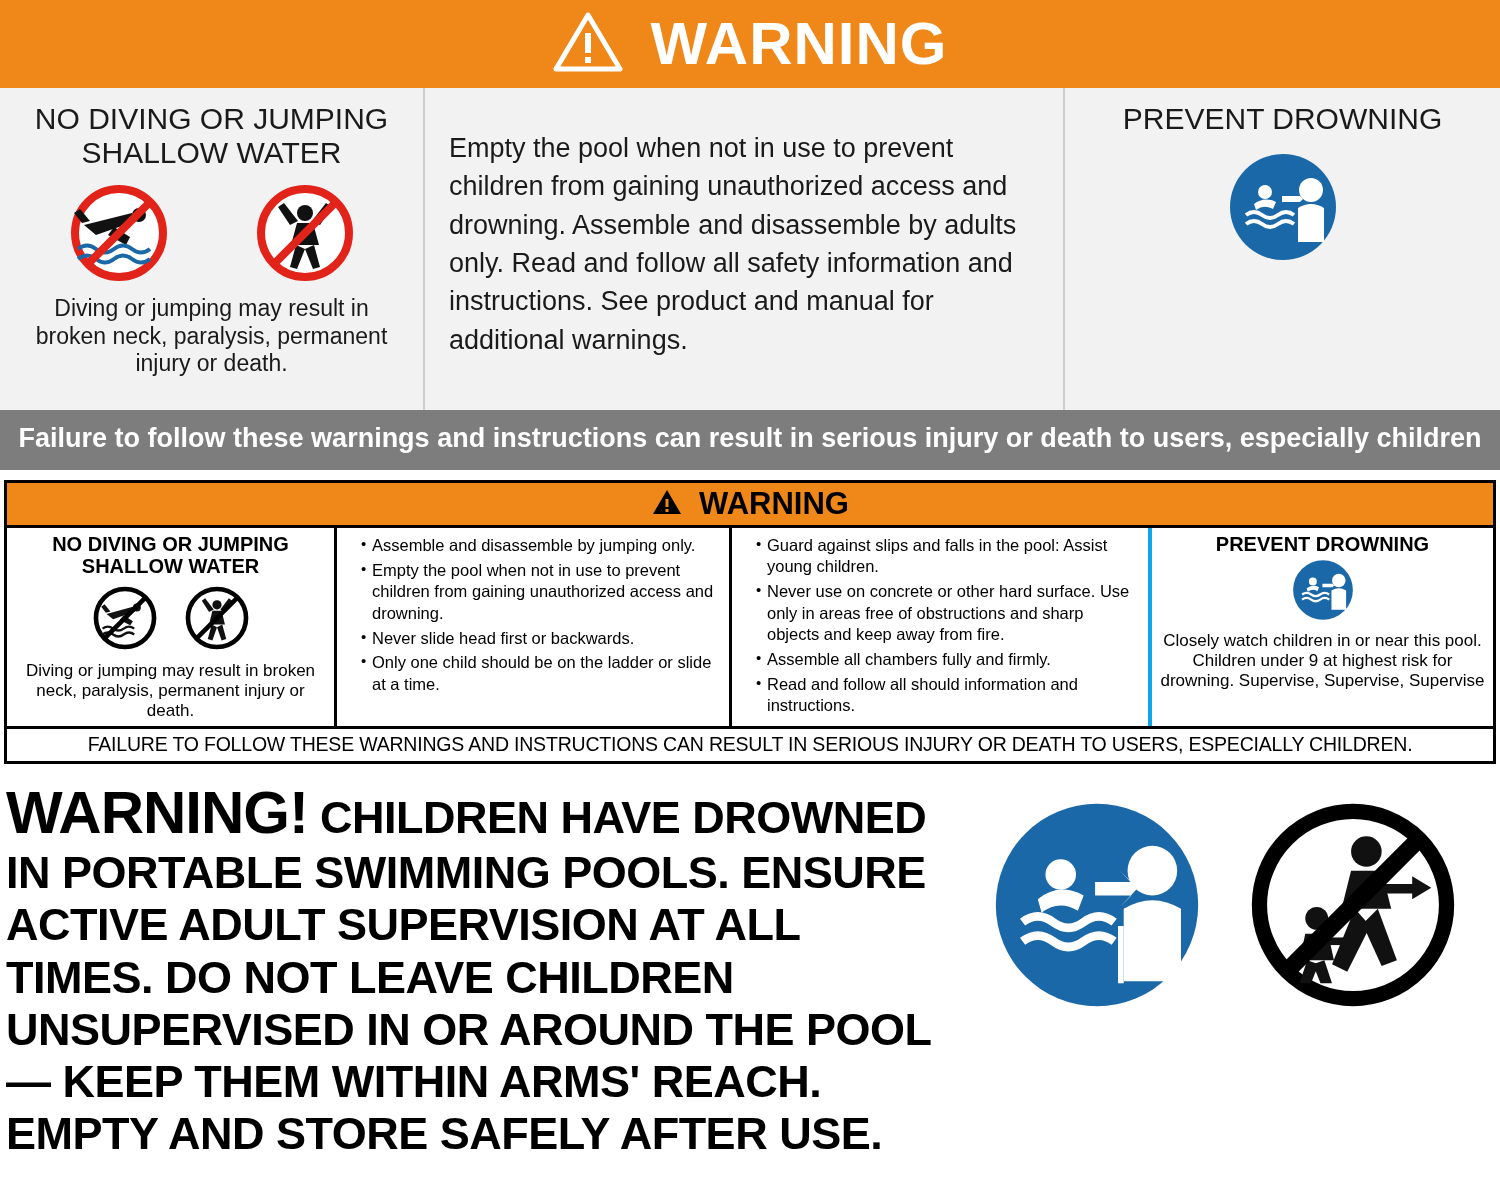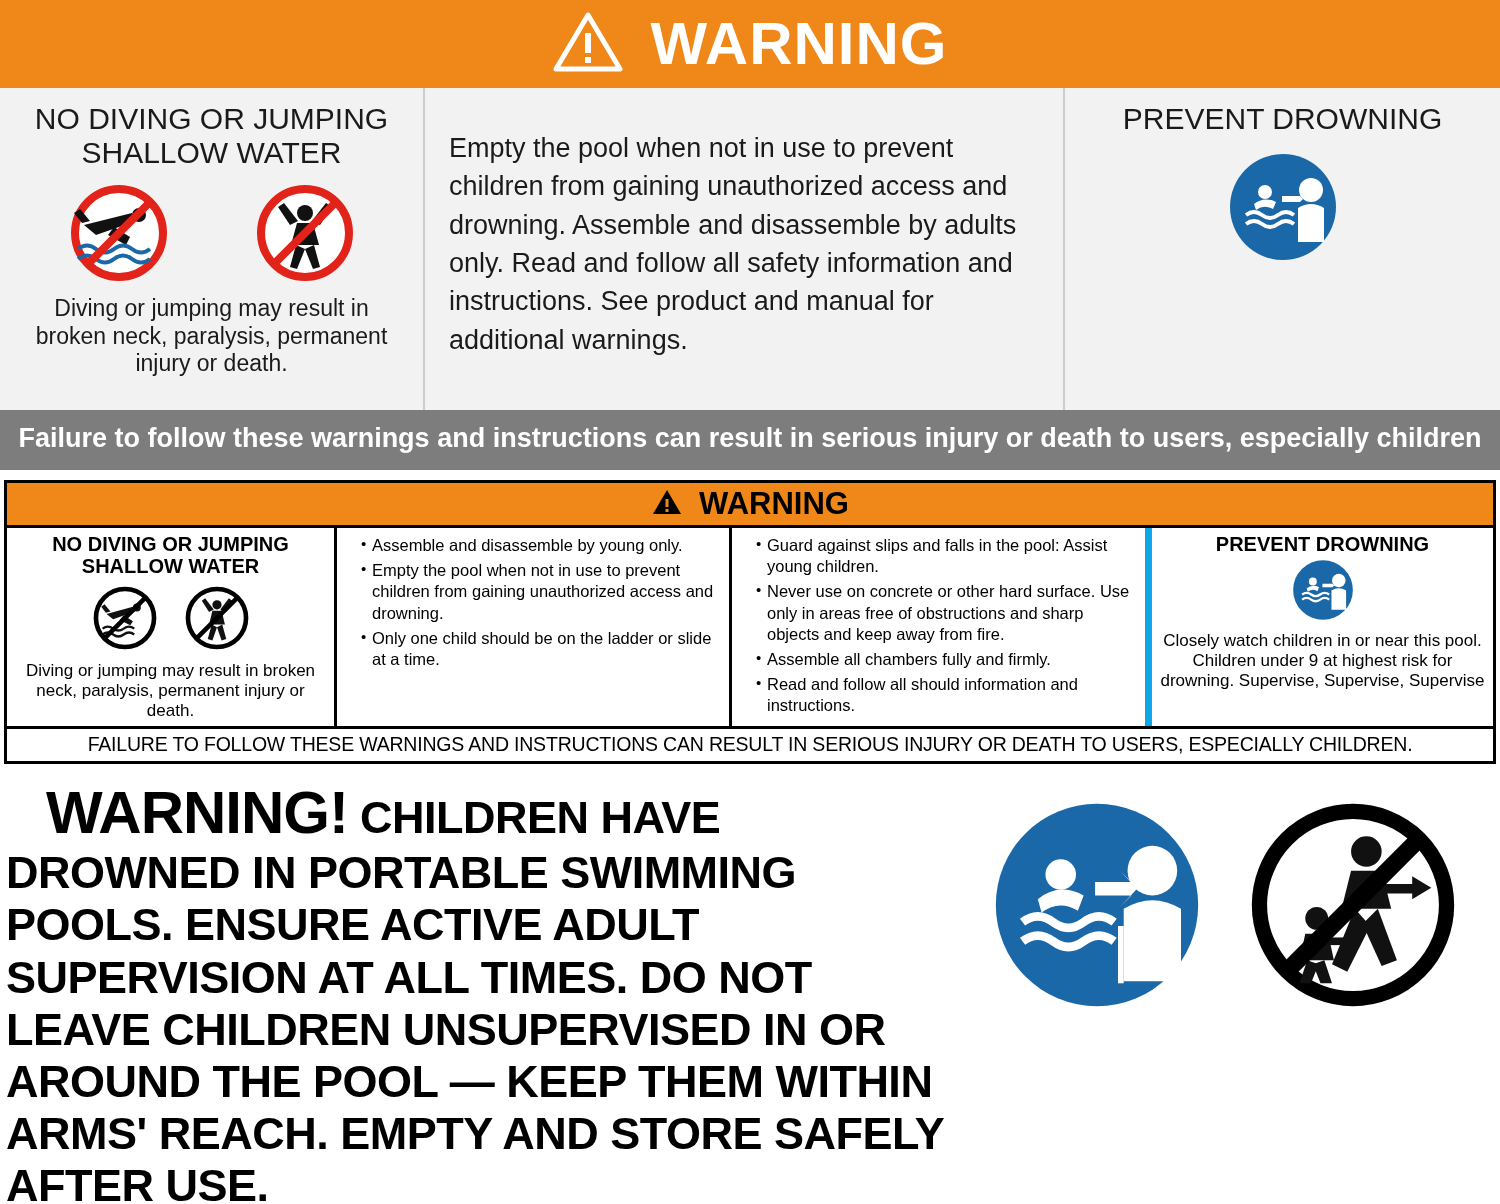--- a/index.html
+++ b/index.html
@@ -140,21 +140,21 @@
     display: flex;
     flex-direction: column;
     align-items: center;
   }
   .p2-c2 {
     width: 395px;
     border-right: 3px solid #000;
   }
   .p2-c3 {
     width: 420px;
-    border-right: 7px solid #0ea5e9;
+    border-right: 4px solid #0ea5e9;
   }
   .p2-c4 {
     width: 341px;
     display: flex;
     flex-direction: column;
     align-items: center;
   }
   .p2-title {
     font-size: 20px;
     font-weight: bold;
@@ -213,21 +213,20 @@
   .p3-text {
     width: 950px;
     font-size: 45px;
     font-weight: bold;
     line-height: 1.16;
     letter-spacing: -0.5px;
   }
   .p3-text .big {
     font-size: 60px;
     letter-spacing: -1px;
-    margin-left: 40px;
   }
   .p3-icons {
     flex: 1;
     display: flex;
     align-items: flex-start;
     justify-content: center;
     gap: 46px;
     padding-top: 22px;
   }
 </style>
@@ -358,22 +357,23 @@
             </g>
             <line x1="19" y1="81" x2="81" y2="19" stroke="#000" stroke-width="7"></line>
           </svg>
         </span>
       </div>
       <div class="p2-sub">Diving or jumping may result in broken neck, paralysis, permanent injury or death.</div>
     </div>
 
     <div class="p2-col p2-c2">
       <ul class="p2-list">
-        <li>Assemble and disassemble by young only.</li>
+        <li>Assemble and disassemble by jumping only.</li>
         <li>Empty the pool when not in use to prevent children from gaining unauthorized access and drowning.</li>
+        <li>Never slide head first or backwards.</li>
         <li>Only one child should be on the ladder or slide at a time.</li>
       </ul>
     </div>
 
     <div class="p2-col p2-c3">
       <ul class="p2-list">
         <li>Guard against slips and falls in the pool: Assist young children.</li>
         <li>Never use on concrete or other hard surface. Use only in areas free of obstructions and sharp objects and keep away from fire.</li>
         <li>Assemble all chambers fully and firmly.</li>
         <li>Read and follow all should information and instructions.</li>

